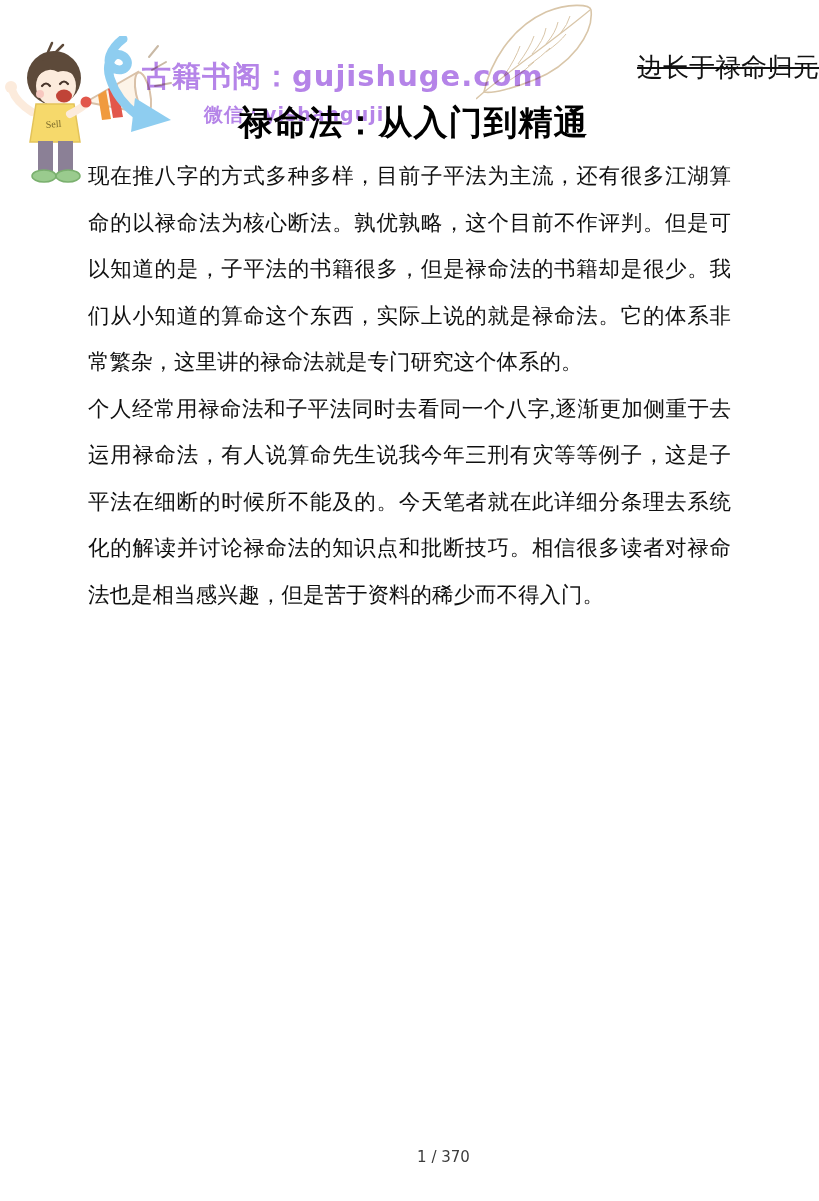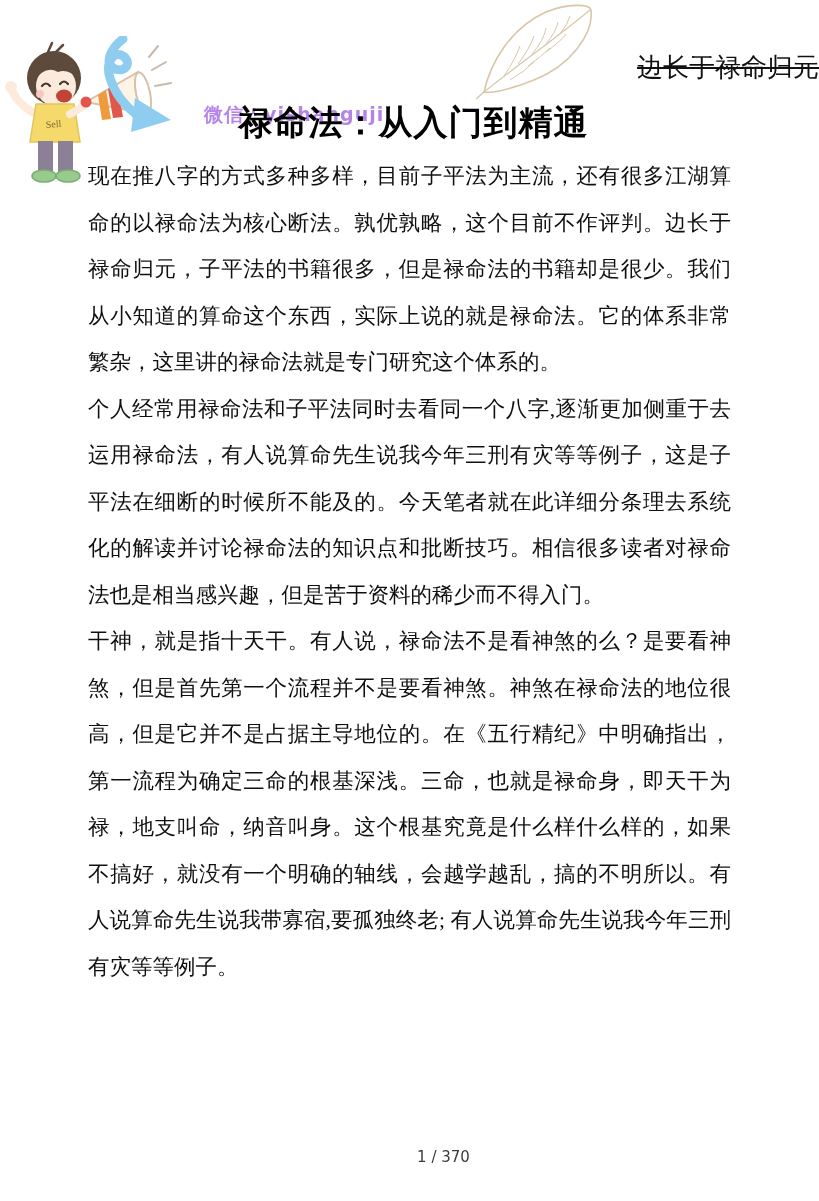--- a/index.html
+++ b/index.html
@@ -88,28 +88,28 @@
       <path d="M70,44 Q80,32 82,22" stroke-width="1"></path>
       <path d="M84,34 Q92,24 94,16" stroke-width="1"></path>
       <path d="M34,80 Q48,72 58,62" stroke-width="1"></path>
       <path d="M52,66 Q66,56 74,48" stroke-width="1"></path>
       <path d="M70,52 Q84,42 90,34" stroke-width="1"></path>
       <path d="M8,92 L0,99" stroke-width="1.4"></path>
     </g>
   </svg>
 
   <div class="watermark">
+    <div class="wm-line1">古籍书阁：gujishuge.com</div>
     <div class="wm-line2">微信：yishanguji</div>
   </div>
 
   <div class="doc-header">边长于禄命归元</div>
 
   <h1 class="doc-title">禄命法：从入门到精通</h1>
 
   <div class="doc-body">
-    <p>现在推八字的方式多种多样，目前子平法为主流，还有很多江湖算命的以禄命法为核心断法。孰优孰略，这个目前不作评判。边长于禄命归元，子平法的书籍很多，但是禄命法的书籍却是很少。我们从小知道的算命这个东西，实际上说的就是禄命法。它的体系非常繁杂，这里讲的禄命法就是专门研究这个体系的。</p>
+    <p>现在推八字的方式多种多样，目前子平法为主流，还有很多江湖算命的以禄命法为核心断法。孰优孰略，这个目前不作评判。但是可以知道的是，子平法的书籍很多，但是禄命法的书籍却是很少。我们从小知道的算命这个东西，实际上说的就是禄命法。它的体系非常繁杂，这里讲的禄命法就是专门研究这个体系的。</p>
     <p>个人经常用禄命法和子平法同时去看同一个八字,逐渐更加侧重于去运用禄命法，有人说算命先生说我今年三刑有灾等等例子，这是子平法在细断的时候所不能及的。今天笔者就在此详细分条理去系统化的解读并讨论禄命法的知识点和批断技巧。相信很多读者对禄命法也是相当感兴趣，但是苦于资料的稀少而不得入门。</p>
-    <p>干神，就是指十天干。有人说，禄命法不是看神煞的么？是要看神煞，但是首先第一个流程并不是要看神煞。神煞在禄命法的地位很高，但是它并不是占据主导地位的。在《五行精纪》中明确指出，第一流程为确定三命的根基深浅。三命，也就是禄命身，即天干为禄，地支叫命，纳音叫身。这个根基究竟是什么样什么样的，如果不搞好，就没有一个明确的轴线，会越学越乱，搞的不明所以。有人说算命先生说我带寡宿,要孤独终老; 有人说算命先生说我今年三刑有灾等等例子。</p>
   </div>
 
   <div class="doc-footer">1 / 370</div>
 
 </div>
 
 </body></html>

